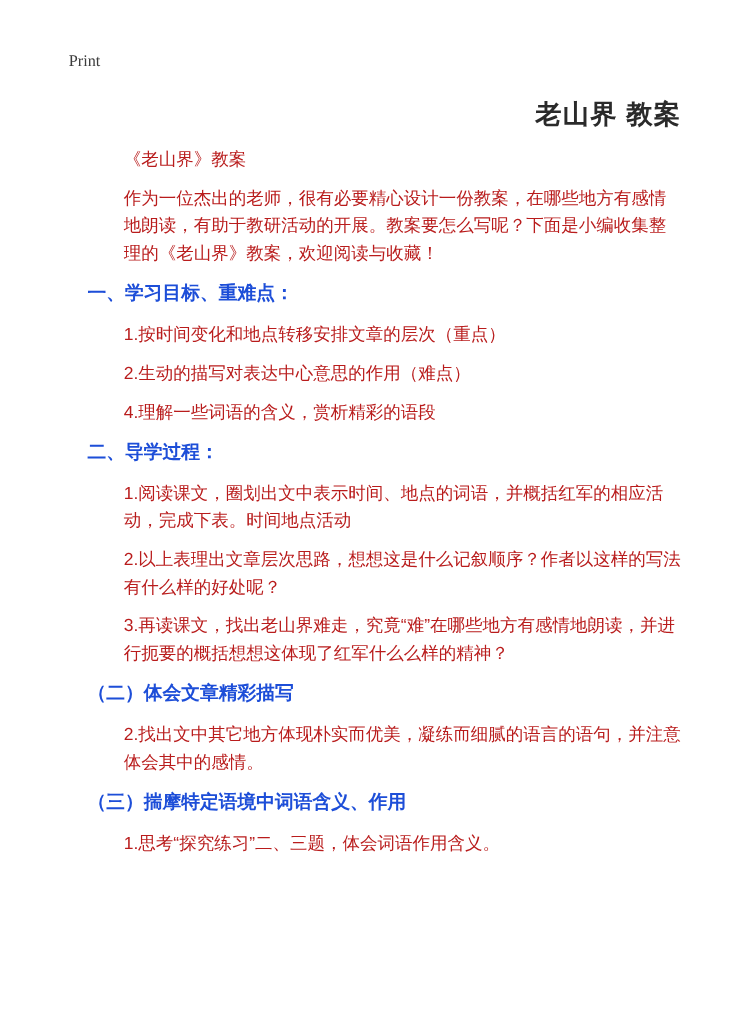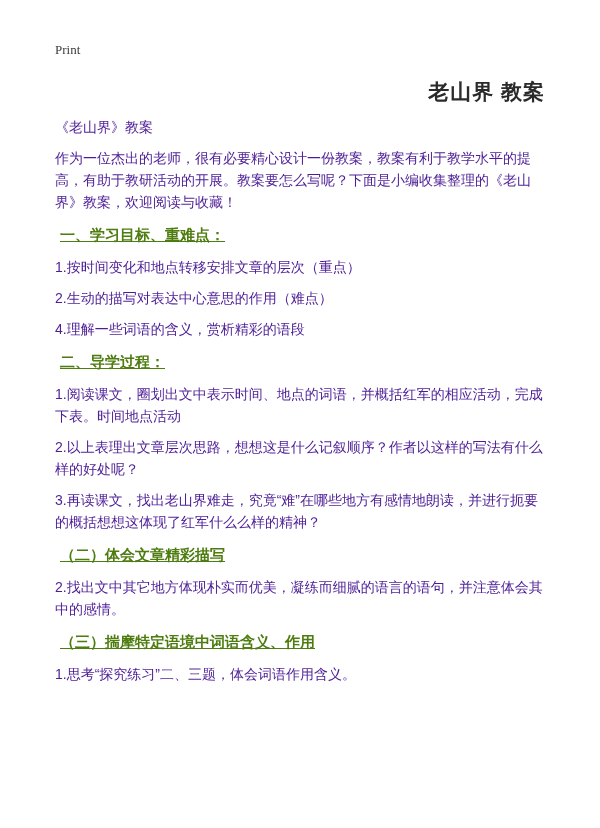--- a/index.html
+++ b/index.html
@@ -37,41 +37,41 @@
   .content {
     color: #3c3c3c;
   }
   .blk {
     margin: 9px 0;
   }
   .blk.subtitle,
   .blk.p {
     font-size: 14px;
     line-height: 22px;
-    color: #4c1d95;
+    color: #b91c1c;
     font-weight: normal;
+    margin-left: 44px;
   }
   .blk.h2, .blk.h3 {
     font-size: 15px;
     line-height: 23px;
     font-weight: bold;
-    color: #4d7c0f;
-    margin: 10px 5px;
-    text-decoration: underline;
+    color: #1d4ed8;
+    margin: 10px 15px;
   }
 </style>
 </head>
 <body>
 
 <div class="page">
   <div class="print-link">Print</div>
   <div class="doc-title">老山界 教案</div>
   <div class="content" id="blocks">
       <div class="blk subtitle">《老山界》教案</div>
-      <div class="blk p">作为一位杰出的老师，很有必要精心设计一份教案，教案有利于教学水平的提高，有助于教研活动的开展。教案要怎么写呢？下面是小编收集整理的《老山界》教案，欢迎阅读与收藏！</div>
+      <div class="blk p">作为一位杰出的老师，很有必要精心设计一份教案，在哪些地方有感情地朗读，有助于教研活动的开展。教案要怎么写呢？下面是小编收集整理的《老山界》教案，欢迎阅读与收藏！</div>
       <div class="blk h2">一、学习目标、重难点：</div>
       <div class="blk p">1.按时间变化和地点转移安排文章的层次（重点）</div>
       <div class="blk p">2.生动的描写对表达中心意思的作用（难点）</div>
       <div class="blk p">4.理解一些词语的含义，赏析精彩的语段</div>
       <div class="blk h2">二、导学过程：</div>
       <div class="blk p">1.阅读课文，圈划出文中表示时间、地点的词语，并概括红军的相应活动，完成下表。时间地点活动</div>
       <div class="blk p">2.以上表理出文章层次思路，想想这是什么记叙顺序？作者以这样的写法有什么样的好处呢？</div>
       <div class="blk p">3.再读课文，找出老山界难走，究竟“难”在哪些地方有感情地朗读，并进行扼要的概括想想这体现了红军什么么样的精神？</div>
       <div class="blk h3">（二）体会文章精彩描写</div>
       <div class="blk p">2.找出文中其它地方体现朴实而优美，凝练而细腻的语言的语句，并注意体会其中的感情。</div>

